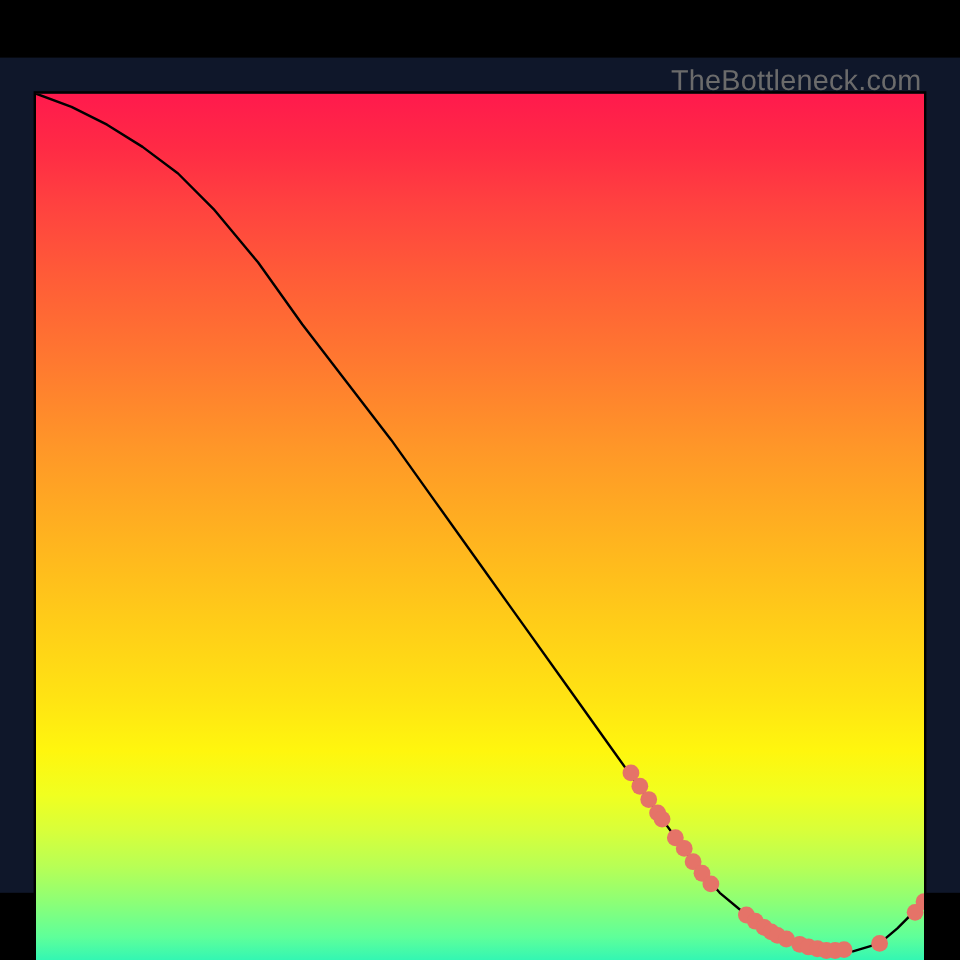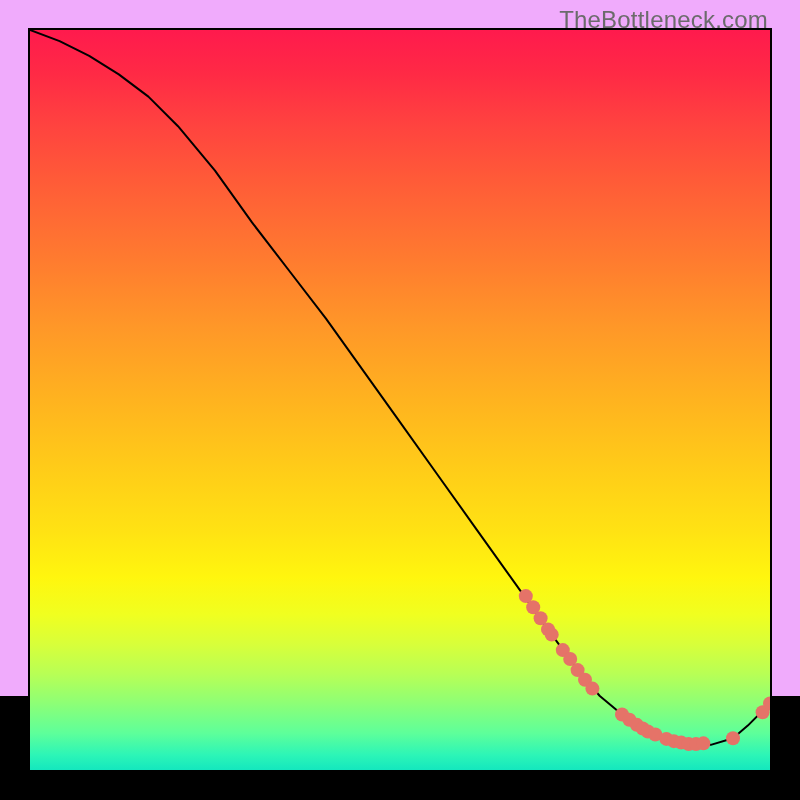--- a/index.html
+++ b/index.html
@@ -8,21 +8,22 @@
     width: 800px;
     height: 800px;
     background: #000;
     overflow: hidden;
     font-family: Arial, Helvetica, sans-serif;
   }
   .frame {
     position: relative;
     width: 800px;
     height: 696px;
-    background: #f0abfc;
+    background: #0f172a;
+    margin-top: 48px;
   }
   .plot {
     position: absolute;
     left: 30px;
     top: 30px;
     width: 740px;
     height: 740px;
     background: linear-gradient(to bottom,
       #ff1a4d 0%,
       #ff2a45 6%,

